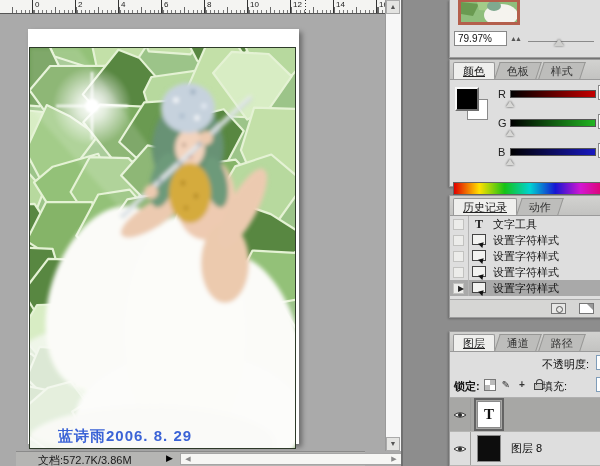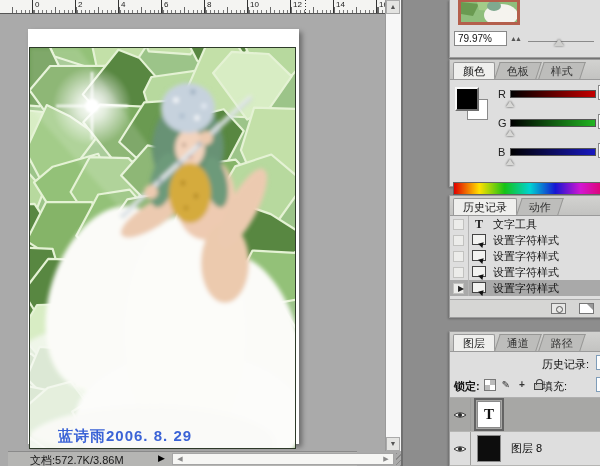--- a/index.html
+++ b/index.html
@@ -21,39 +21,39 @@
   #vscroll{position:absolute;left:385px;top:0;width:15px;height:451px;background:#f7f7f7;
            border-left:1px solid #9a9a9a;border-right:1px solid #6b6b6b;}
   .sbtn{position:absolute;left:0;width:14px;height:14px;background:#e4e4e2;border:1px solid #aaa;
         box-sizing:border-box;color:#555;font-size:7px;line-height:12px;text-align:center;}
   #vs-up{top:0;} #vs-dn{bottom:0;}
   
   #canvas{position:absolute;left:28px;top:29px;width:271px;height:415px;background:#fff;
           box-shadow:3px 3px 5px rgba(0,0,0,.38);}
   #photo{position:absolute;left:1px;top:18px;width:265px;height:400px;border:1px solid #2e3a2a;}
   
-  #statusbar{position:absolute;left:8px;top:451px;width:349px;height:15px;background:#b5b5b3;
+  #statusbar{position:absolute;left:16px;top:451px;width:349px;height:15px;background:#b5b5b3;
              border-top:1px solid #8a8a8a;}
   #doc-info{position:absolute;left:22px;top:1px;font-size:11px;color:#1a1a1a;}
   #status-menu{position:absolute;left:150px;top:1px;font-size:9px;color:#000;}
   #hscroll{position:absolute;left:164px;top:1px;width:222px;height:12px;background:#f6f6f4;
            border:1px solid #a5a5a5;box-sizing:border-box;}
   .hbtn{position:absolute;top:0;width:12px;height:10px;color:#8a8a8a;font-size:7px;line-height:10px;text-align:center;}
   #hs-l{left:1px;} #hs-r{right:1px;}
   #grip{position:absolute;left:388px;top:1px;width:12px;height:13px;
         background:repeating-linear-gradient(135deg,#888 0 1px,transparent 1px 4px);}
   
   #well{position:absolute;left:401px;top:0;width:199px;height:466px;background:#8d8d8d;
         border-left:2px solid #707070;}
   .panel{position:absolute;left:46px;width:160px;background:#dedede;border:1px solid #9c9c9c;
          border-right:none;box-shadow:-1px 1px 2px rgba(0,0,0,.25);}
   .ptabs{position:relative;height:19px;background:linear-gradient(#d2d2d0,#c3c3c1);
          border-bottom:1px solid #9a9a9a;display:flex;align-items:flex-end;padding-left:3px;}
   .tab{height:16px;line-height:16px;padding:0 9px;font-size:11px;color:#222;margin-right:2px;}
-  .tab.active{background:#efefed;border:1px solid #999;border-bottom:none;border-radius:2px 2px 0 0;}
+  .tab.active{background:#efefed;border:1px solid #999;border-bottom:none;border-radius:2px 2px 0 0;text-decoration:underline;}
   .tab.inactive{background:#bdbdbb;border:1px solid #979795;border-bottom:none;
                 transform:skewX(-18deg);color:#333;}
   .tab.inactive>span{display:inline-block;transform:skewX(18deg);}
   
   #navigator{top:0;height:57px;border-top:none;}
   #nav-thumb{position:absolute;left:8px;top:-1px;width:56px;height:20px;border:3px solid #b45f4c;background:#8fbe7c;}
   #nav-zoom{position:absolute;left:4px;top:31px;width:48px;height:13px;background:#fff;border:1px solid #888;
             font-size:10px;line-height:13px;padding-left:3px;}
   #nav-zoomout{position:absolute;left:60px;top:35px;color:#555;font-size:7px;letter-spacing:-2px;}
   #nav-track{position:absolute;left:78px;top:41px;width:66px;height:1px;background:#8a8a8a;}
@@ -379,21 +379,21 @@
       </div>
     </div>
 
     <div class="panel" id="layersp">
       <div class="ptabs">
         <div class="tab active">图层</div>
         <div class="tab inactive"><span>通道</span></div>
         <div class="tab inactive"><span>路径</span></div>
       </div>
       <div id="blend-row">
-        <span id="opacity-label">历史记录:</span>
+        <span id="opacity-label">不透明度:</span>
         <div id="opacity-val">100%</div>
       </div>
       <div id="lock-row">
         <span id="lock-label">锁定:</span>
         <div class="lock-ico" id="lk-trans"></div>
         <div class="lock-ico" id="lk-paint">✎</div>
         <div class="lock-ico" id="lk-move">+</div>
         <div class="lock-ico" id="lk-all"></div>
         <span id="fill-label">填充:</span>
         <div id="fill-val">100%</div>

